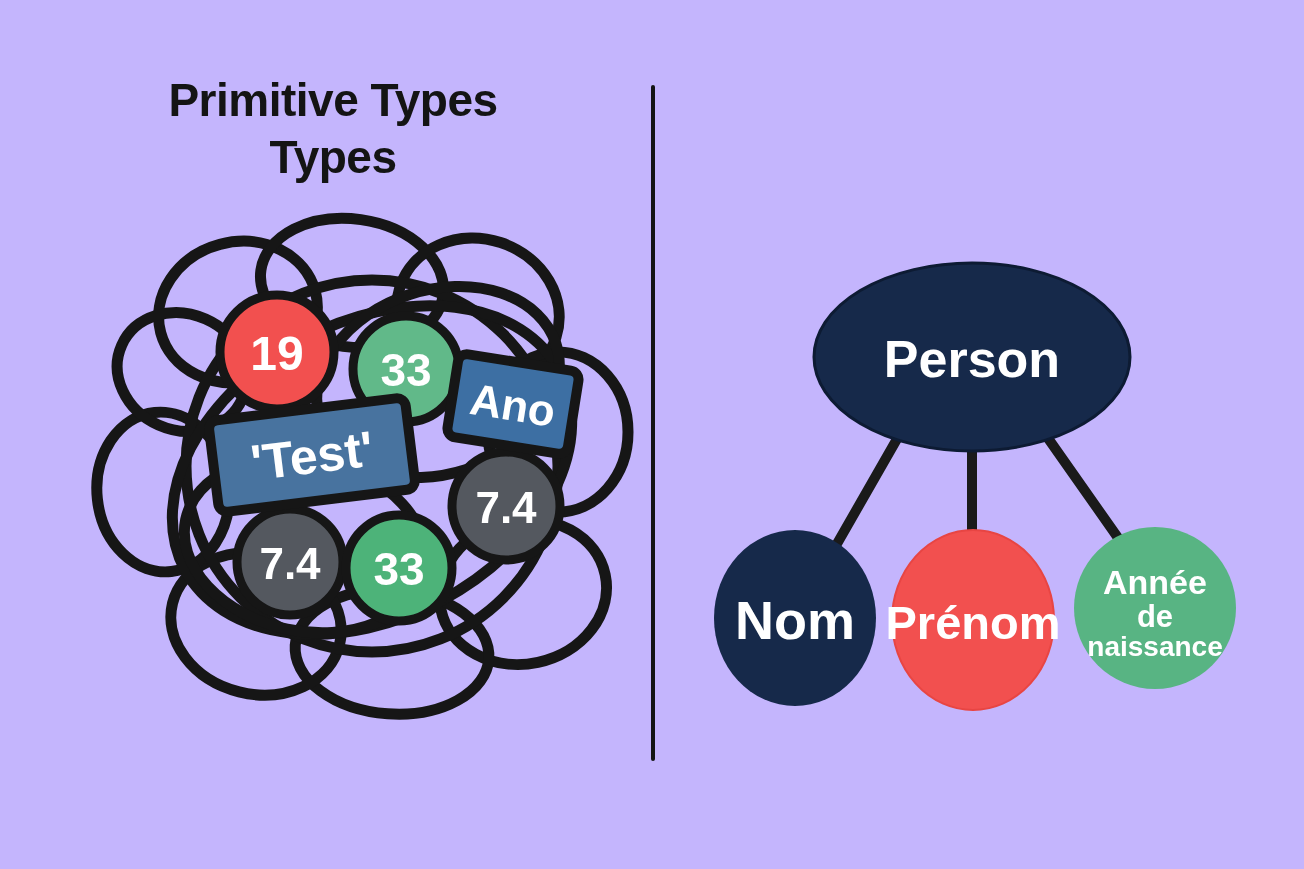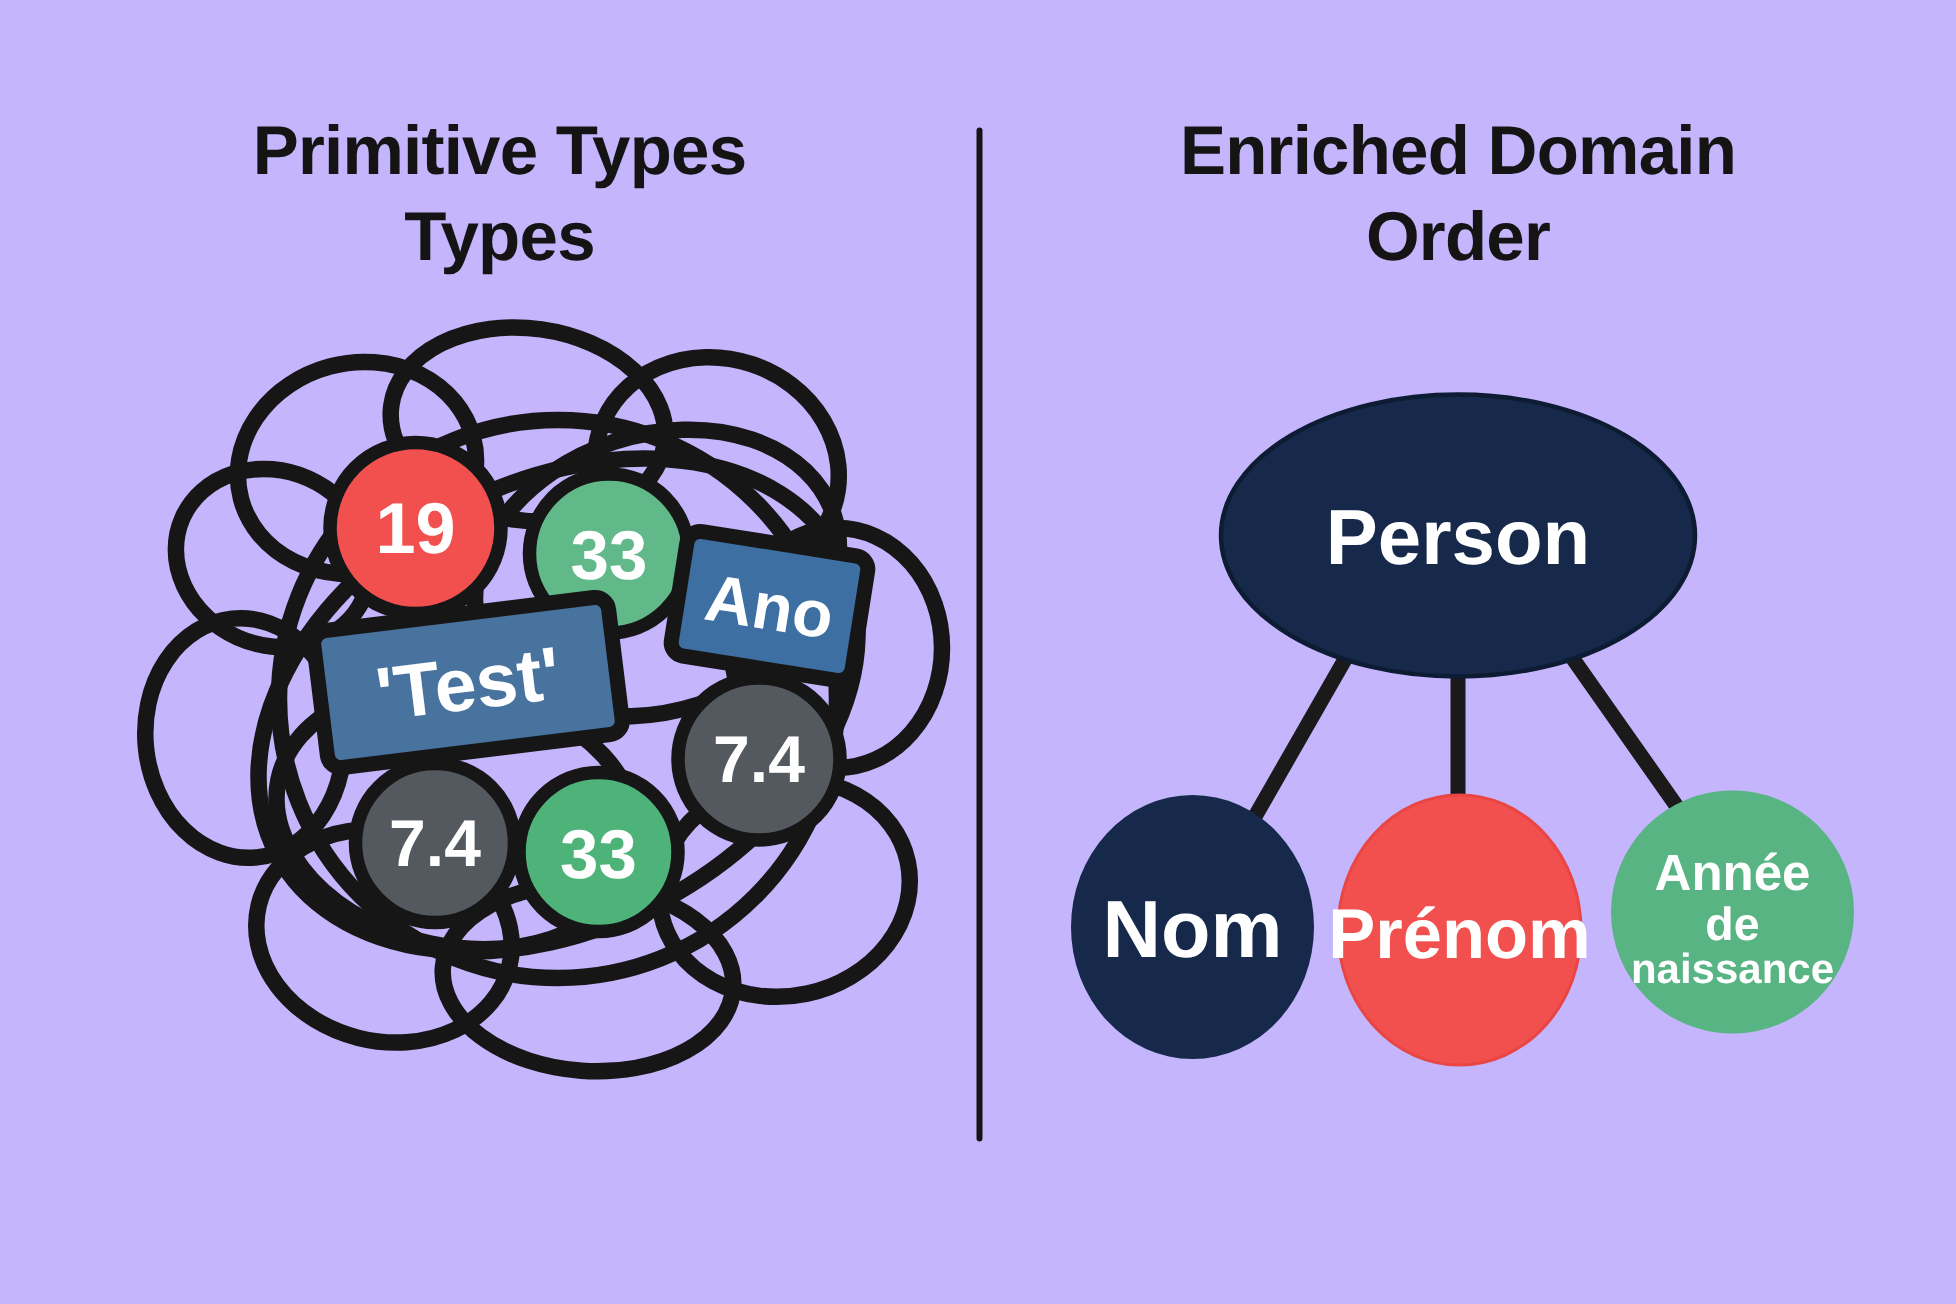--- a/index.html
+++ b/index.html
@@ -44,24 +44,20 @@
 </head>
 <body>
 
 <div class="canvas">
 
   <div class="title title-left">
     <div>Primitive Types</div>
     <div>Types</div>
   </div>
 
-  <div class="title title-right">
-    <div>Enriched Domain</div>
-    <div>Order</div>
-  </div>
 
   <div class="divider"></div>
 
   <svg width="1304" height="869" viewBox="0 0 1304 869">
 
     <g>
       <ellipse class="loop" cx="238" cy="312" rx="80" ry="70" transform="rotate(-15 238 312)"></ellipse>
       <ellipse class="loop" cx="352" cy="283" rx="92" ry="64" transform="rotate(8 352 283)"></ellipse>
       <ellipse class="loop" cx="478" cy="312" rx="82" ry="73" transform="rotate(18 478 312)"></ellipse>
       <ellipse class="loop" cx="558" cy="432" rx="70" ry="80"></ellipse>

